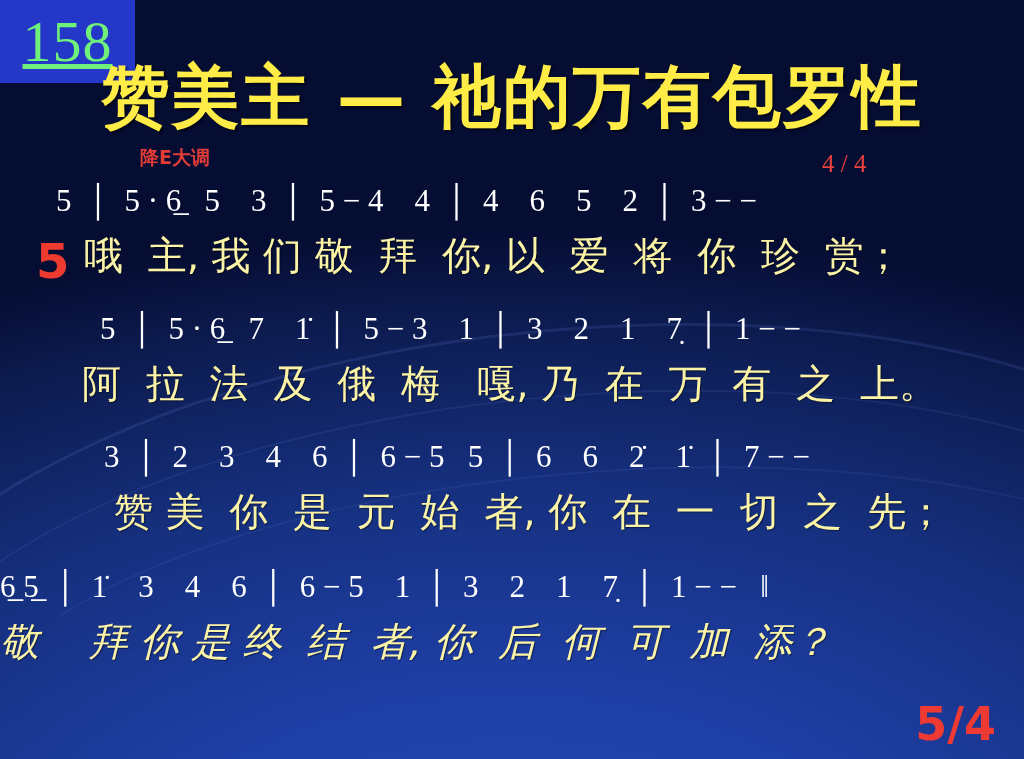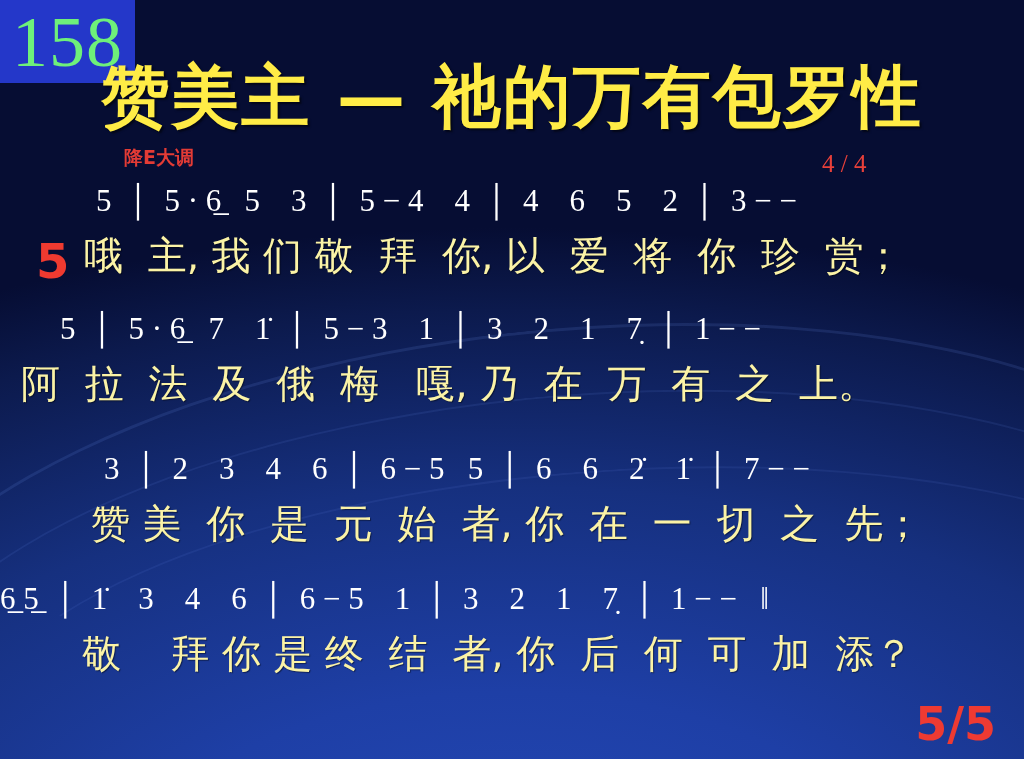--- a/index.html
+++ b/index.html
@@ -21,35 +21,36 @@
   .sw2{left:-120px;top:395px;width:1380px;height:560px;border-width:2px;border-top-color:rgba(120,160,255,.10);transform:rotate(-5deg);}
   .sw3{left:-40px;top:470px;width:1300px;height:470px;border-width:2px;border-top-color:rgba(120,160,255,.09);transform:rotate(-4deg);}
 
   
   #badge{
     position:absolute;left:0;top:0;width:135px;height:83px;
     background:#2437c9;
     display:flex;align-items:center;justify-content:center;
   }
   #badge span{
-    color:#6ef07a;font-size:72px;line-height:1;font-weight:400;
+    color:#6ef07a;font-size:58px;line-height:1;font-weight:400;
     font-family:"Liberation Serif",serif;
     letter-spacing:1px;
+    text-decoration:underline;
   }
 
   
   #title{
     position:absolute;left:0;right:0;top:52px;text-align:center;
     color:#ffec46;font-size:68px;font-weight:bold;letter-spacing:2px;
     text-shadow:2px 2px 2px rgba(0,0,0,.55);
     font-family:"DejaVu Sans","Liberation Sans",sans-serif;
   }
 
   #keysig{
-    position:absolute;left:124px;top:145px;
+    position:absolute;left:140px;top:145px;
     color:#e33b35;font-size:19px;font-weight:bold;
     font-family:"DejaVu Sans","Liberation Sans",sans-serif;
   }
   #timesig{
     position:absolute;left:822px;top:150px;
     color:#e8403a;font-size:25px;
     font-family:"Liberation Serif",serif;
   }
 
   #pagenum{
@@ -73,32 +74,32 @@
     color:#ffffff;font-family:"Liberation Serif","DejaVu Serif",serif;
     font-size:31px;line-height:50px;height:50px;
     display:flex;align-items:center;white-space:pre;
   }
   .lyrics{
     color:#fbf3a6;font-size:39px;line-height:56px;height:60px;
     font-family:"DejaVu Sans","Liberation Sans",sans-serif;
     display:flex;align-items:center;white-space:pre;
     text-shadow:1px 1px 1px rgba(0,0,0,.45);
   }
-  .n1 .notes{padding-left:96px;}
-  .n2 .notes{padding-left:60px;}
+  .n1 .notes{padding-left:56px;}
+  .n2 .notes{padding-left:100px;}
   .n3 .notes{padding-left:104px;}
   .n4 .notes{}
   .l1 .lyrics{padding-left:84px;}
-  .l2 .lyrics{margin-left:21px;}
-  .l3 .lyrics{padding-left:91px;}
-  .l4 .lyrics{padding-left:82px;}
+  .l2 .lyrics{padding-left:82px;}
+  .l3 .lyrics{padding-left:114px;}
+  .l4 .lyrics{font-style:italic;}
 
   .stave.s1{margin-top:0;}
   .stave.s2{margin-top:18px;}
-  .stave.s3{margin-top:30px;}
+  .stave.s3{margin-top:18px;}
   .stave.s4{margin-top:20px;}
 </style>
 </head>
 <body>
 
 <div id="slide">
 
   <div class="swoosh sw1"></div>
   <div class="swoosh sw2"></div>
   <div class="swoosh sw3"></div>
@@ -131,15 +132,15 @@
       <div class="lyrics">赞 美  你  是  元  始  者, 你  在  一  切  之  先；</div>
     </div>
 
     <div class="stave s4 n4 l4">
       <div class="notes">6̲ 5̲  │  1̇    3    4    6  │  6 − 5    1  │  3    2    1    7̣  │  1 − −   ‖</div>
       <div class="lyrics">敬    拜 你 是 终  结  者, 你  后  何  可  加  添？</div>
     </div>
 
   </div>
 
-  <div id="pagenum">5/5</div>
+  <div id="pagenum">5/4</div>
 
 </div>
 
 </body></html>

